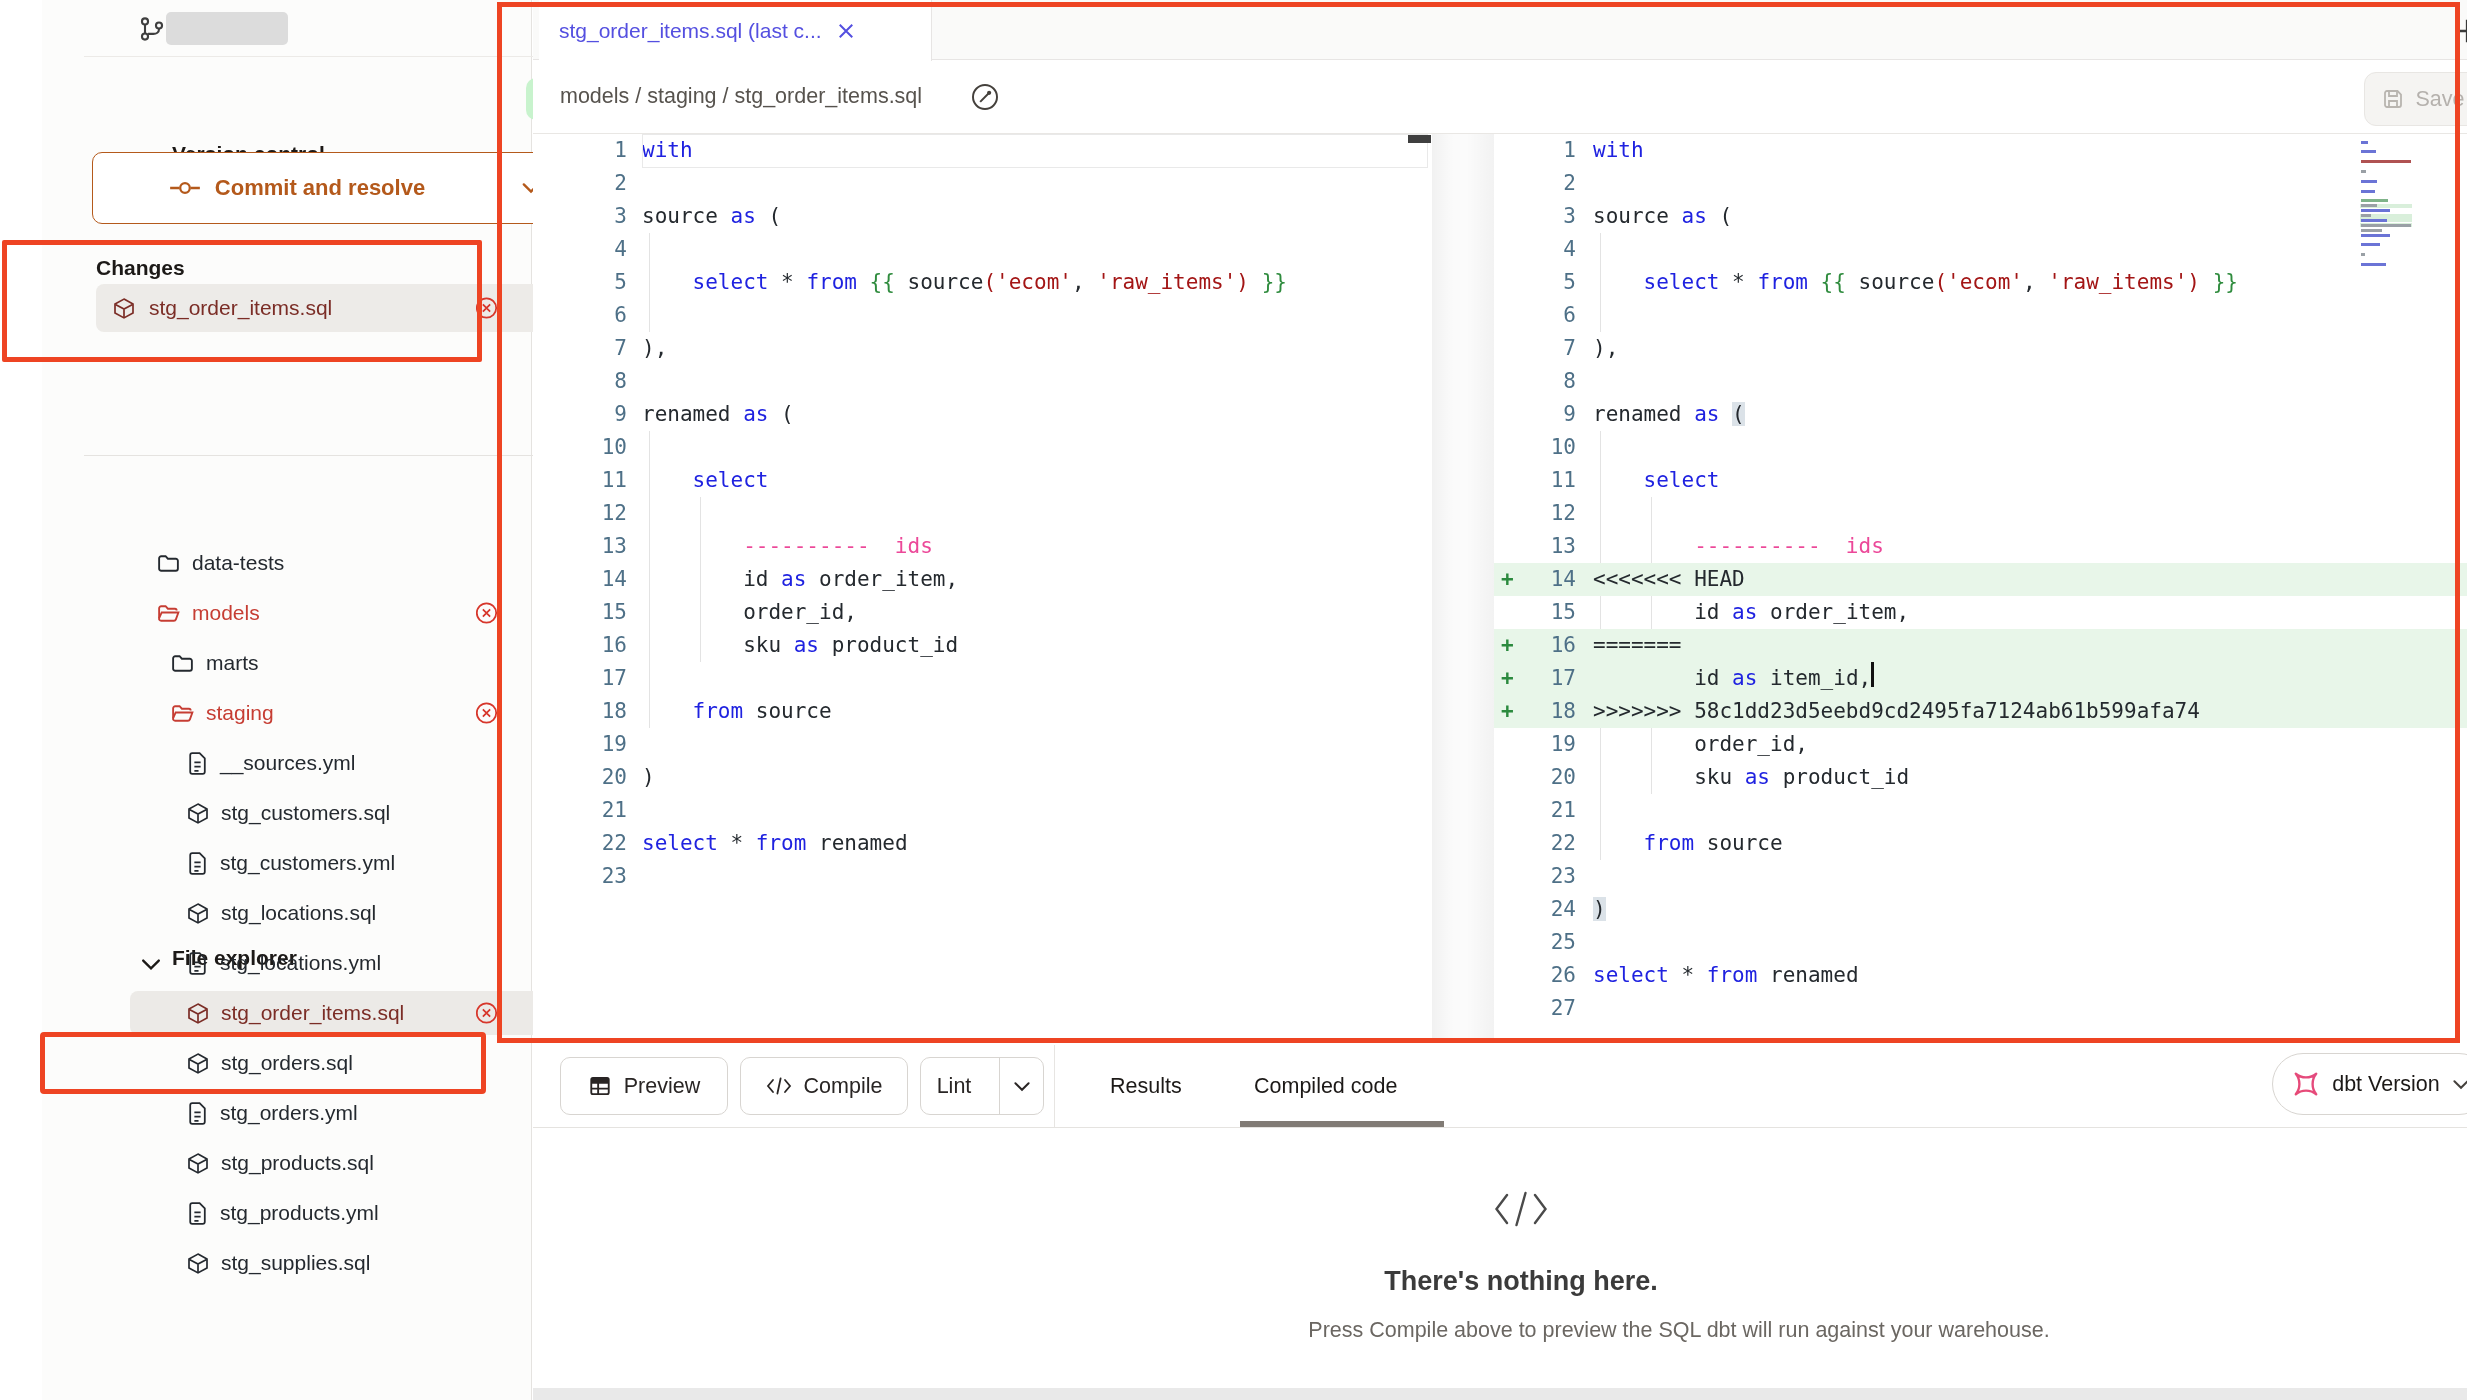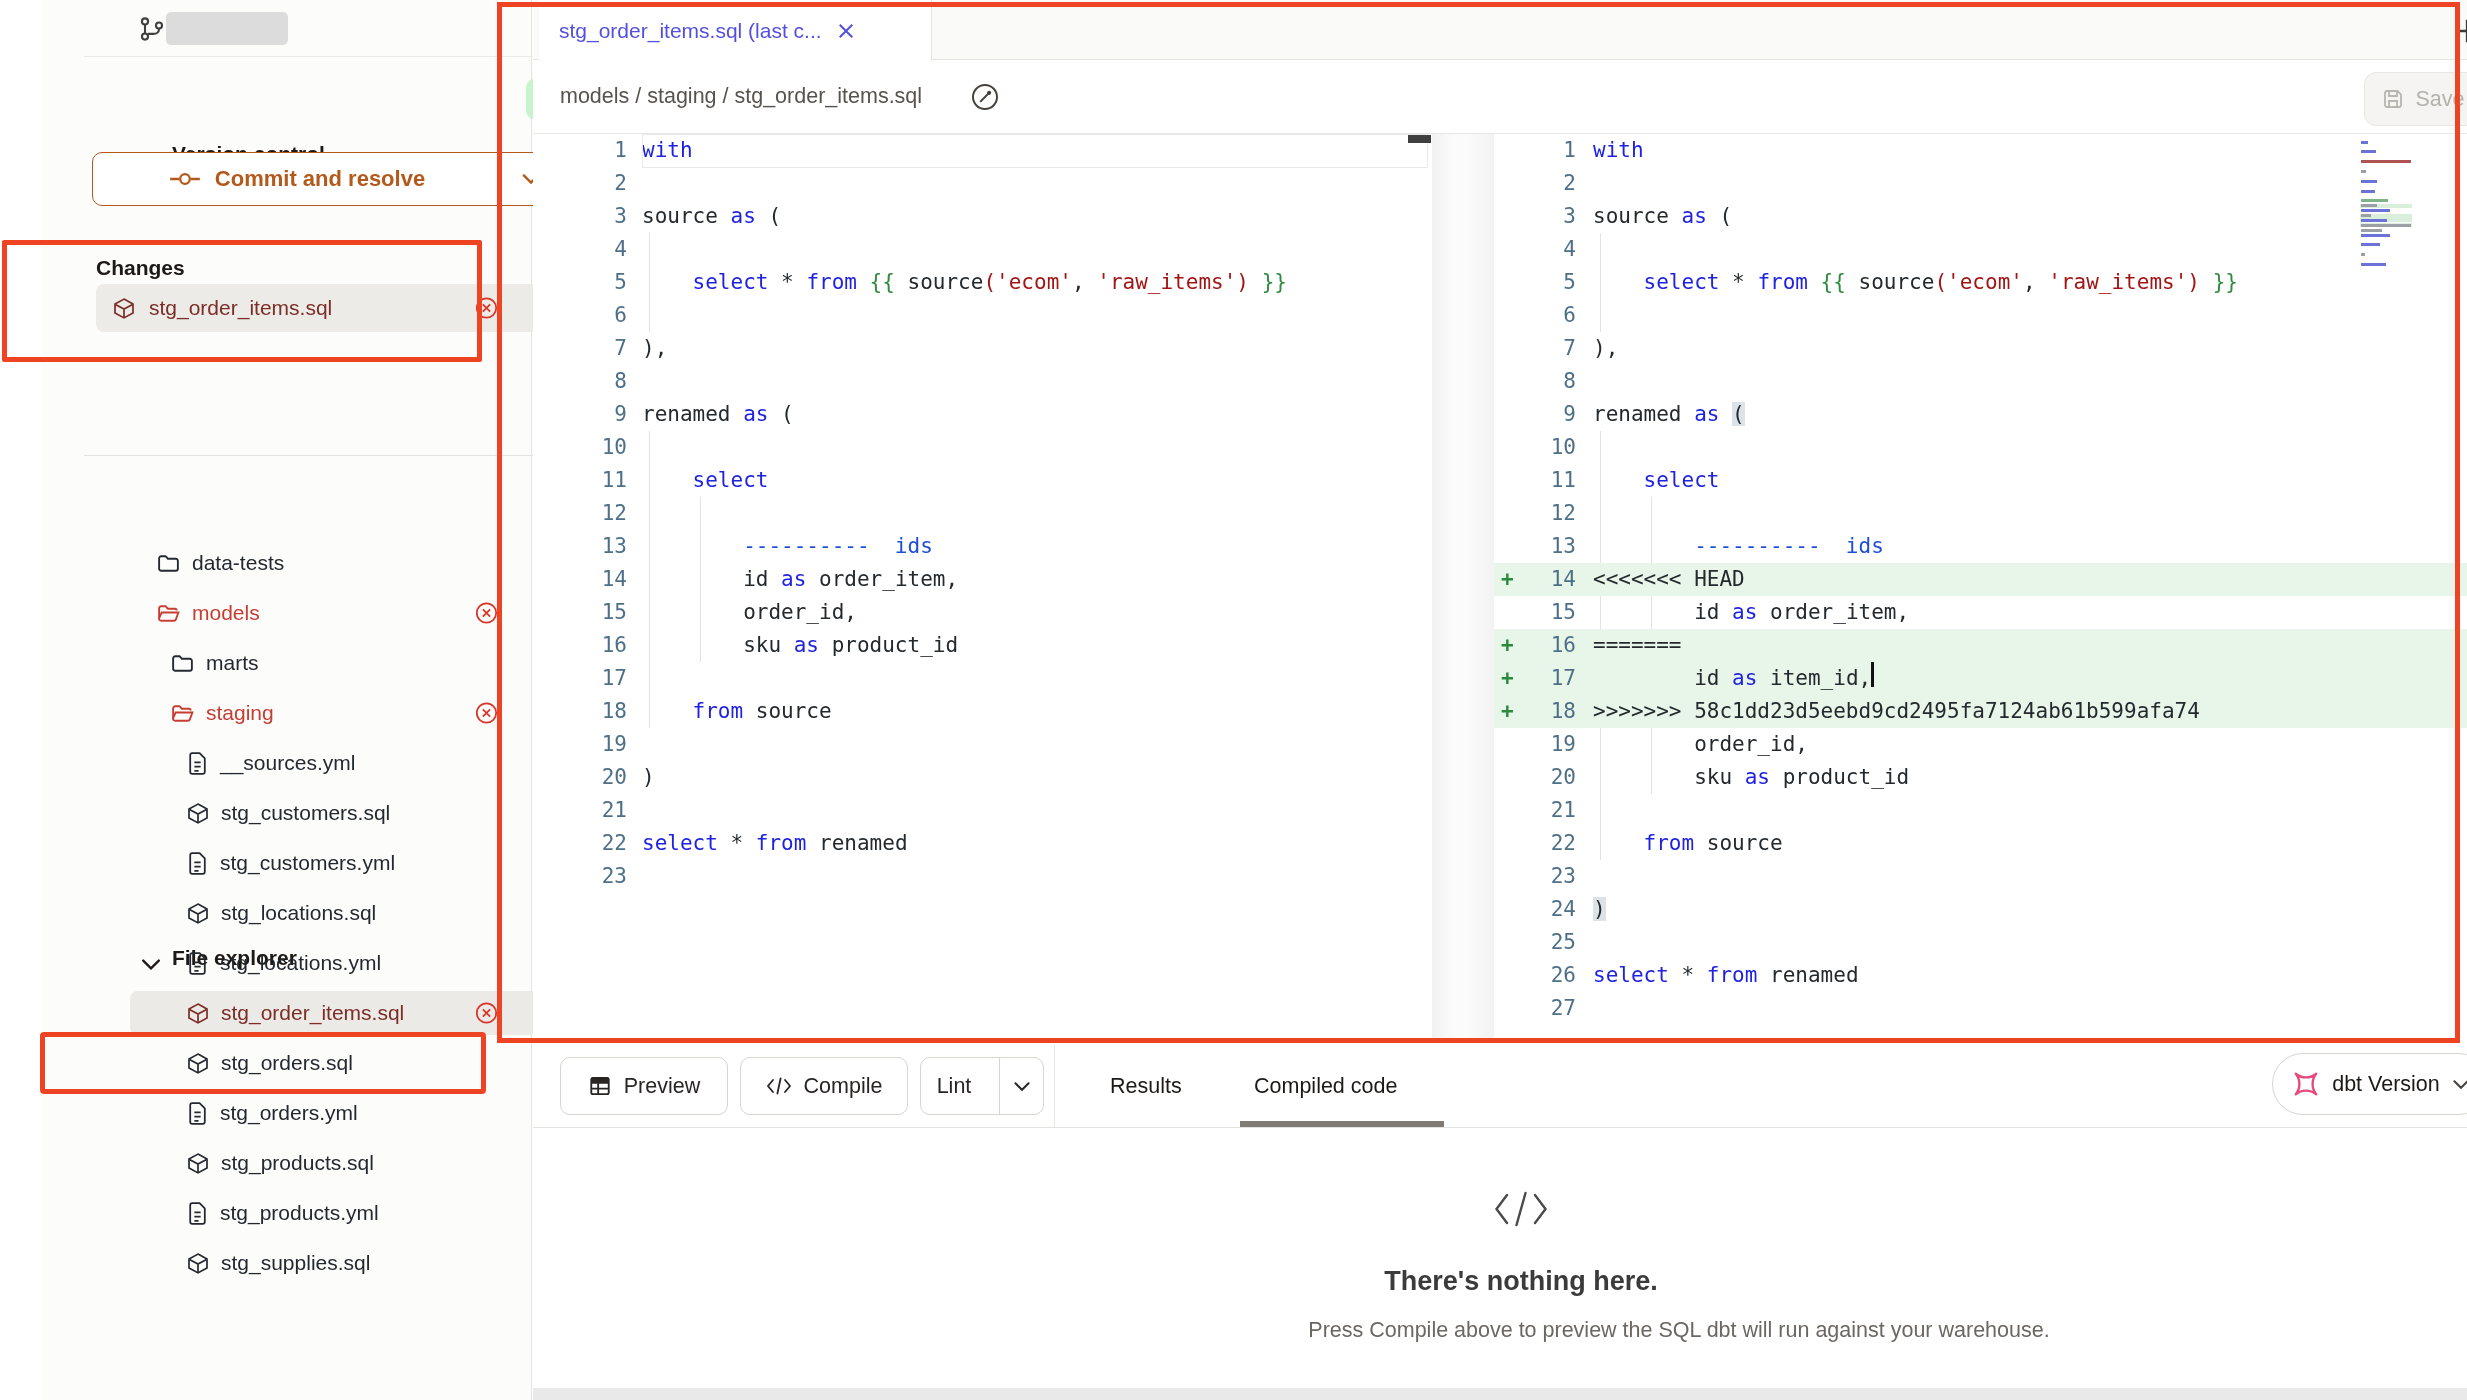--- a/index.html
+++ b/index.html
@@ -10,21 +10,21 @@
 
   
   .sidebar { left:0; top:0; width:490px; height:1400px; background:#fcfcfb; border-right:1px solid #e5e3e0; }
   .sb-top { left:0; top:0; width:490px; height:57px; border-bottom:1px solid #eceae7; }
   .branch-ph { left:40px; top:12px; width:122px; height:33px; background:#dcdcdc; border-radius:5px; }
   .icon { display:inline-flex; align-items:center; justify-content:center; }
   .vc-head { left:0; top:66px; width:490px; height:56px; }
   .sec-title { font-size:21px; font-weight:700; color:#1c1917; }
   .badge { left:442px; top:78px; width:38px; height:42px; background:#c8f3cd; color:#15531f;
            border-radius:10px; font-size:21px; font-weight:700; display:flex; align-items:center; justify-content:center; }
-  .commit-btn { left:8px; top:152px; width:468px; height:54px; border:1.5px solid var(--orange);
+  .commit-btn { left:8px; top:152px; width:468px; height:72px; border:1.5px solid var(--orange);
                 border-radius:10px; background:#fff; display:flex; cursor:pointer; }
   .commit-main { flex:1; display:flex; align-items:center; justify-content:center; gap:14px;
                  color:var(--orange); font-size:22px; font-weight:600; }
   .commit-caret { width:58px; border-left:1.5px solid var(--orange); display:flex; align-items:center; justify-content:center; color:var(--orange); }
   .changes-title { left:12px; top:256px; font-size:21px; font-weight:700; }
   .changes-row { left:12px; top:284px; width:461px; height:48px; background:#edebe8; border-radius:8px;
                  display:flex; align-items:center; padding-left:16px; color:#7b2d26; font-size:21px; }
   .fe-divider { left:0; top:455px; width:490px; height:1px; background:#e5e3e0; }
   .fe-head { left:0; top:468px; width:490px; height:48px; }
   .tree { left:0; top:538px; width:490px; }
@@ -56,21 +56,21 @@
   .crow { position:relative; display:flex; height:33px; white-space:pre; }
   .crow.add { background:#e8f6e9; }
   .pgut { flex:none; width:26px; padding-left:7px; color:#2b8a3e; font-weight:700; }
   .lnum { flex:none; text-align:right; color:#4e7087; }
   .lnum.L { width:109px; padding-right:15px; }
   .lnum.R { width:73px; padding-right:17px; }
   .lcode { flex:none; }
   .tk-k { color:#1f22e0; }
   .tk-s { color:#a31515; }
   .tk-j { color:#2e8b3d; }
-  .tk-c { color:#1d4ed8; }
+  .tk-c { color:#ec4899; }
   .tk-p { color:#24292e; }
   .tk-b { color:#24292e; background:#dbe2e8; }
   .guide { position:absolute; width:1px; height:33px; background:#e3e3e3; }
   .acline { position:absolute; left:109px; right:4px; top:0; height:34px; border:1px solid #e9e9e9; }
   .cursor { display:inline-block; width:2.5px; height:25px; background:#111; vertical-align:-4px; }
   .pane-shadow { left:1390px; top:134px; width:62px; height:906px;
                  background:linear-gradient(90deg, rgba(0,0,0,0.055), rgba(0,0,0,0.015) 35%, rgba(0,0,0,0.015) 55%, rgba(0,0,0,0.05)); }
   .lscroll-thumb { left:1366px; top:135px; width:23px; height:8px; background:#3f3f3f; }
   .rscroll { left:2444px; top:134px; width:20px; height:906px; background:#f1f1f1; }
   .rscroll-thumb { left:2446px; top:388px; width:16px; height:13px; background:#4a4a4a; }

